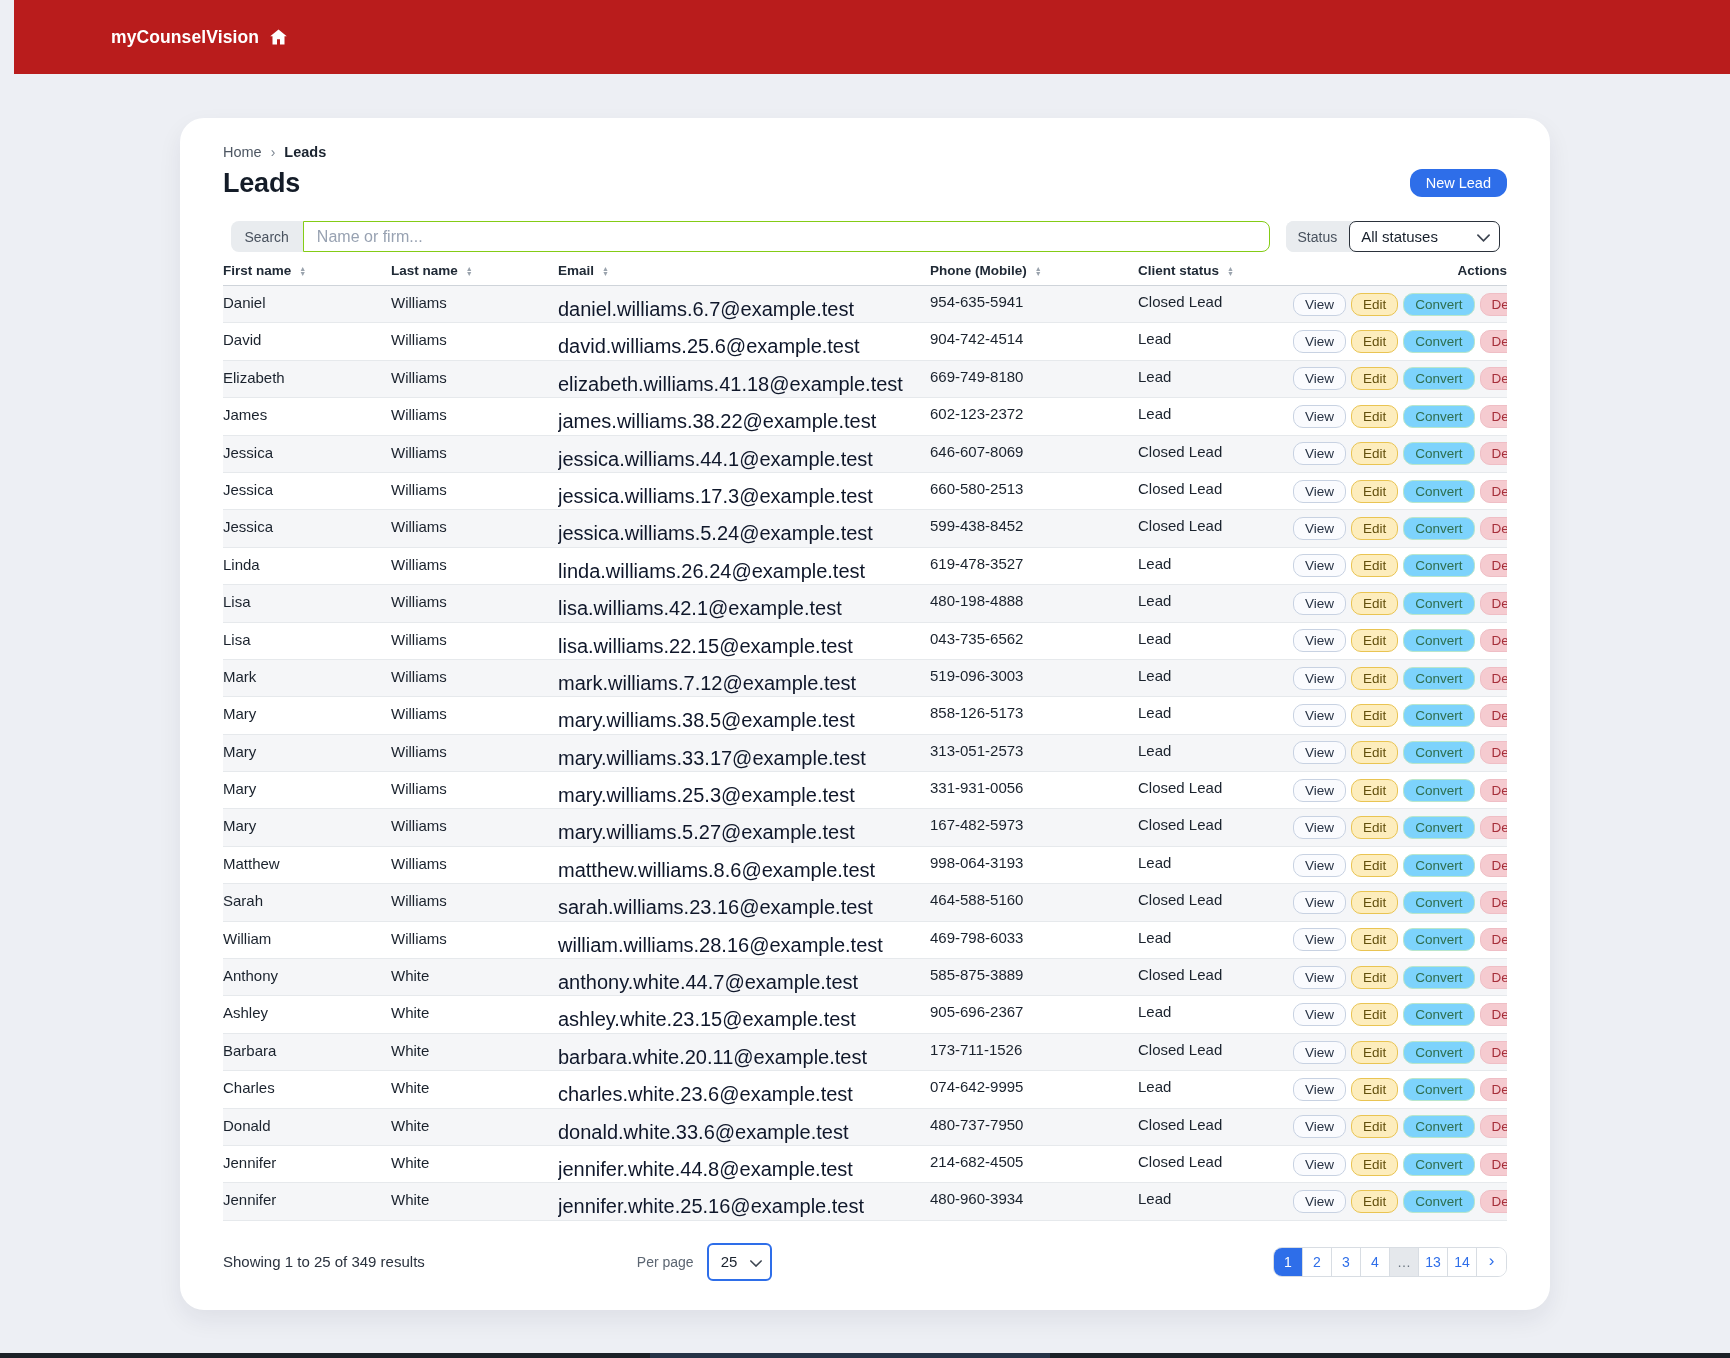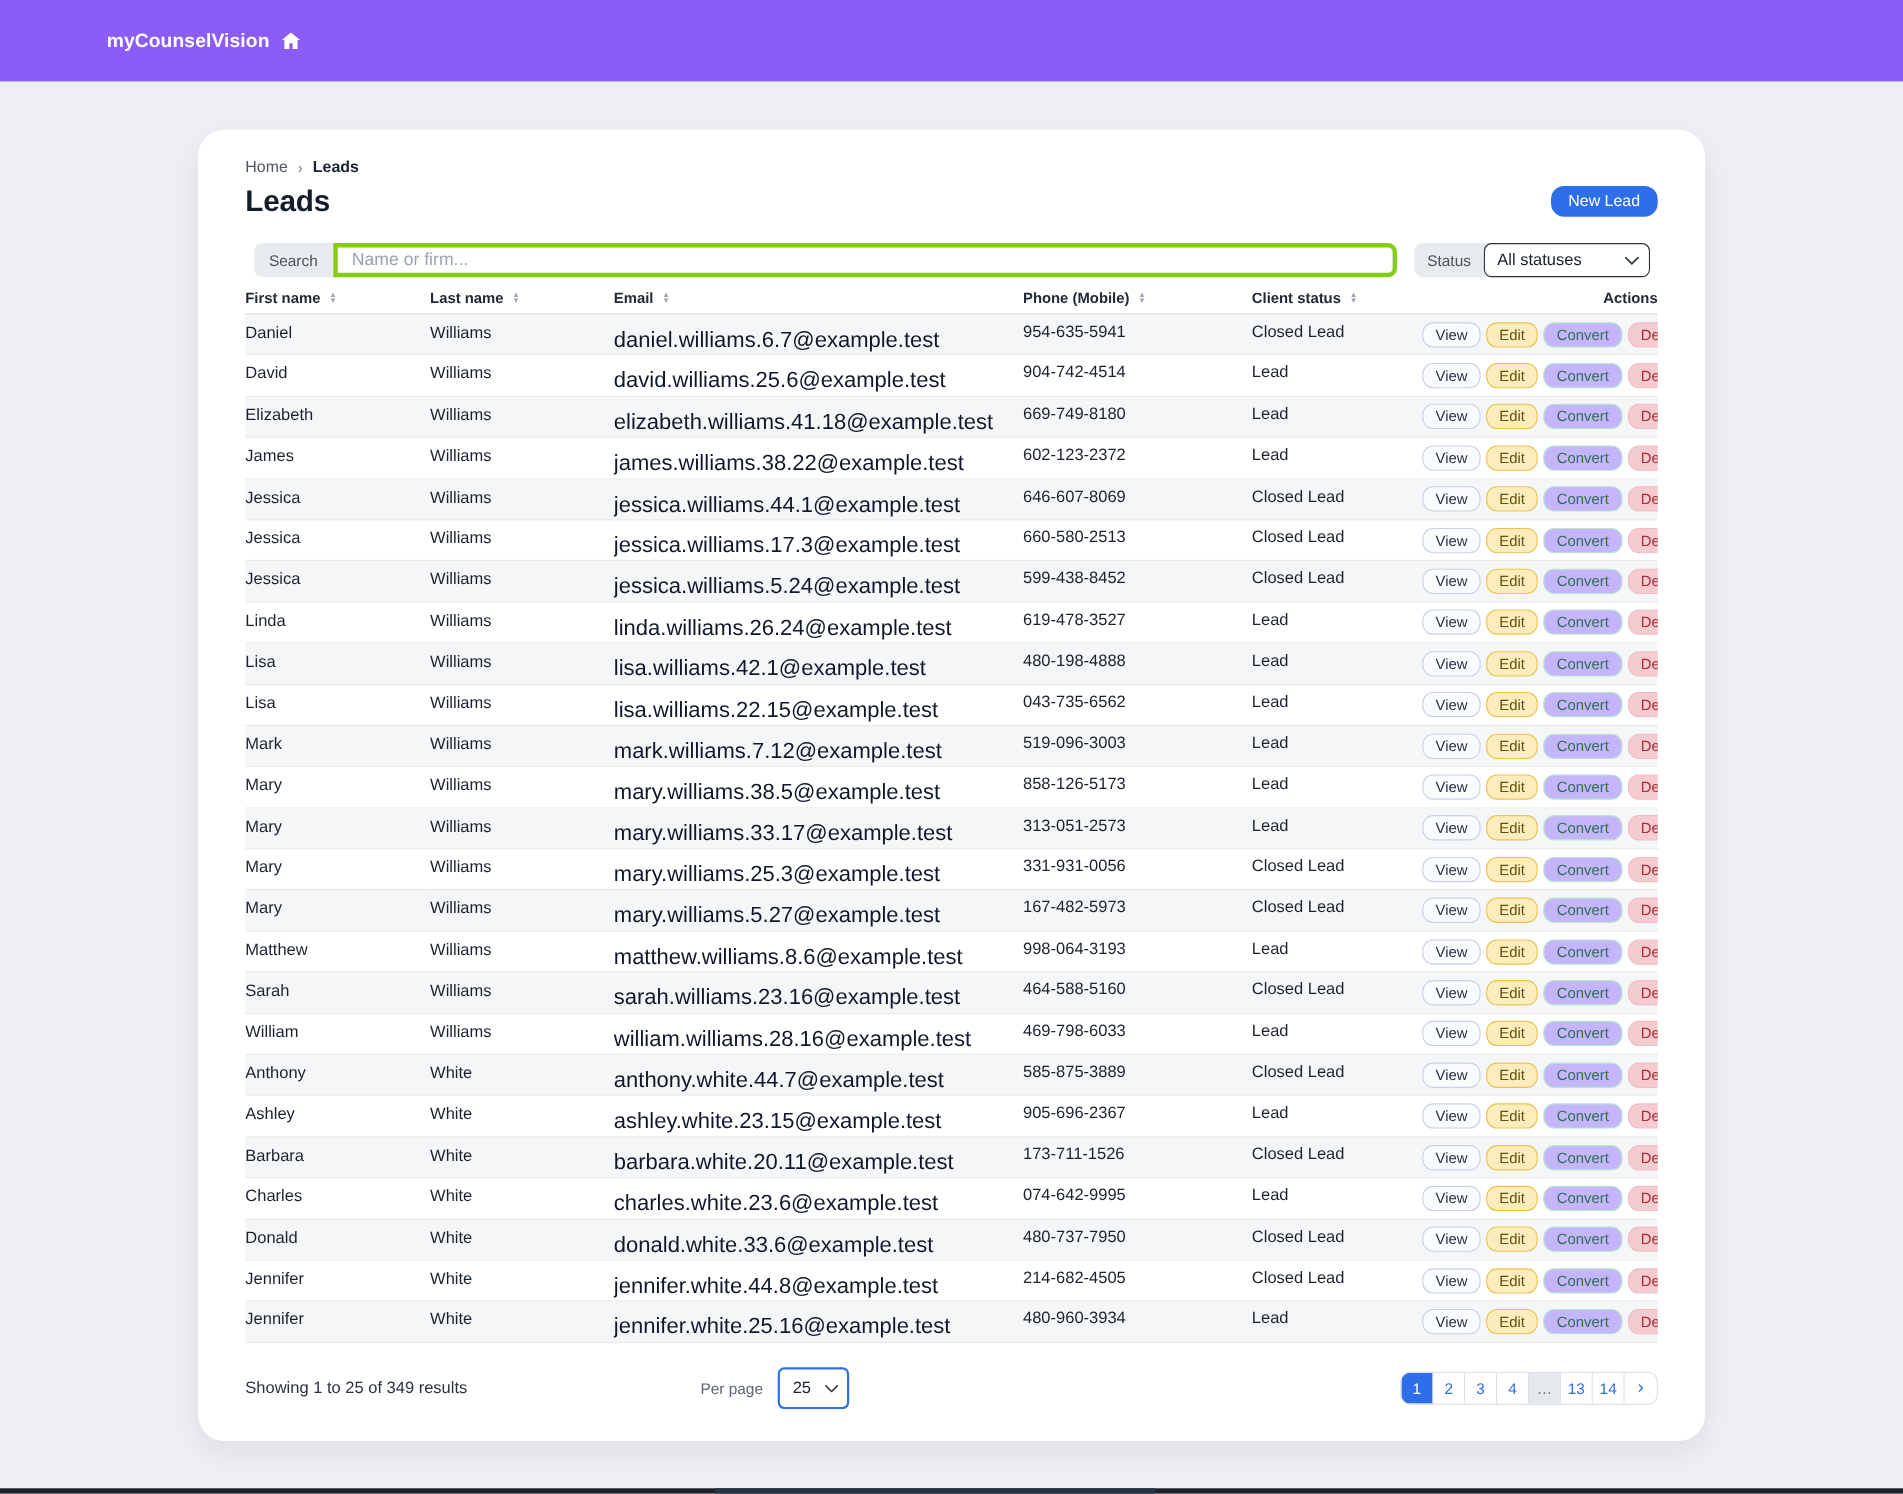--- a/index.html
+++ b/index.html
@@ -3,22 +3,22 @@
 <meta charset="utf-8">
 <style>
   * { box-sizing: border-box; }
   html,body { margin:0; padding:0; }
   body {
     width:1730px; height:1358px; position:relative; overflow:hidden;
     background:#edeff4; font-family:"Liberation Sans", sans-serif;
   }
   
   .navbar {
-    height:74px; background:#8b5cf6; display:flex; align-items:center;
-    justify-content:space-between; padding:0 170px 0 97px;
+    height:74px; background:#b91c1c; display:flex; align-items:center;
+    justify-content:space-between; padding:0 170px 0 97px;margin-left:14px;
   }
   .brand { display:flex; align-items:center; gap:10px; color:#ffffff;
     font-size:17.5px; font-weight:bold; letter-spacing:.1px; }
   .home-icon { display:flex; }
   .nav-right { display:flex; align-items:center; gap:15px; }
   .nav-text { color:#ffffff; font-size:15px; }
   .nav-link { color:#ffffff; font-size:15px; cursor:pointer; }
   .signout-btn { background:#ffffff; color:#1a212e; border:none; border-radius:8px;
     padding:10px 19px; font-size:15px; font-weight:500; cursor:pointer; }
   
@@ -33,21 +33,21 @@
   .breadcrumb .crumb-current { color:#1b2430; font-weight:bold; }
   .page-header { display:flex; justify-content:space-between; align-items:center; margin-top:5px; height:36px; }
   .page-title { margin:0; font-size:27px; font-weight:bold; color:#141c28; letter-spacing:-.2px; }
   .new-lead-btn { background:#2e6ee9; color:#ffffff; border:none; border-radius:12px;
     height:28px; padding:0 16px; font-size:14.5px; font-weight:500; cursor:pointer; }
   
   .filter-row { display:flex; gap:16px; margin-top:20px; height:31px;justify-content:center; }
   .search-group { display:flex; width:1039px; }
   .group-label { background:#e9ecef; color:#49525e; font-size:14px; display:flex;
     align-items:center; padding:0 14px; border-radius:8px 0 0 8px; white-space:nowrap; }
-  .search-input { flex:1; border:4px solid #84cc16; border-radius:0 8px 8px 0;
+  .search-input { flex:1; border:1px solid #84cc16; border-radius:0 8px 8px 0;
     padding:0 13px; font-size:16px; color:#1d2530; outline:none;
     font-family:"Liberation Sans", sans-serif; }
   .search-input::placeholder { color:#98a2b2; }
   .status-group { display:flex; align-items:stretch; background:#e9ecef; border-radius:8px; width:214px; }
   .status-group .group-label { border-radius:8px 0 0 8px; padding:0 12px; }
   .status-select { flex:1; background:#ffffff; border:1.5px solid #2b323b; border-radius:7px;
     display:flex; align-items:center; justify-content:space-between; padding:0 9px 0 11px;
     font-size:15px; color:#161e2a; cursor:pointer; }
   
   table { width:100%; border-collapse:collapse; table-layout:fixed; margin-top:3px; }
@@ -61,21 +61,21 @@
   td { padding:0; vertical-align:top; font-size:15px; color:#1a222d; overflow:hidden; white-space:nowrap; }
   td.c-first, td.c-last { padding-top:8px;margin-left:42px; }
   td.c-email { padding-top:12px; font-size:20px; color:#0f172a; }
   td.c-phone, td.c-status { padding-top:7px; }
   td.c-actions { vertical-align:middle; text-align:right; white-space:nowrap; }
   .act-btn { display:inline-block; border:1px solid transparent; border-radius:10px;
     font-size:13.5px; padding:3px 11px; margin-left:5px; cursor:pointer;
     font-family:"Liberation Sans", sans-serif; }
   .act-view    { background:#fafbfe; border-color:#c8d2e2; color:#273244; }
   .act-edit    { background:#fdedbd; border-color:#e9c452; color:#63500d; }
-  .act-convert { background:#c4b5fd; border-color:#b9e6cb; color:#2f6e4e; }
+  .act-convert { background:#7dd3fc; border-color:#b9e6cb; color:#2f6e4e; }
   .act-delete  { background:#f5cbd0; border-color:#efbec5; color:#a62f3a; }
   
   .table-footer { display:flex; align-items:center; margin-top:22px; }
   .summary { font-size:15px; color:#2a323e; }
   .perpage { display:flex; align-items:center; gap:13px; margin-left:212px; }
   .perpage-label { font-size:14px; color:#5c6672; }
   .perpage-select { width:65px; height:38px; background:#fff; border:2px solid #2e6ee9;
     border-radius:6px; display:flex; align-items:center; justify-content:space-between;
     padding:0 8px 0 12px; font-size:15px; color:#1a222e; cursor:pointer; }
   .pagination { margin-left:auto; display:flex; height:30px; border:1px solid #d8dde3;

